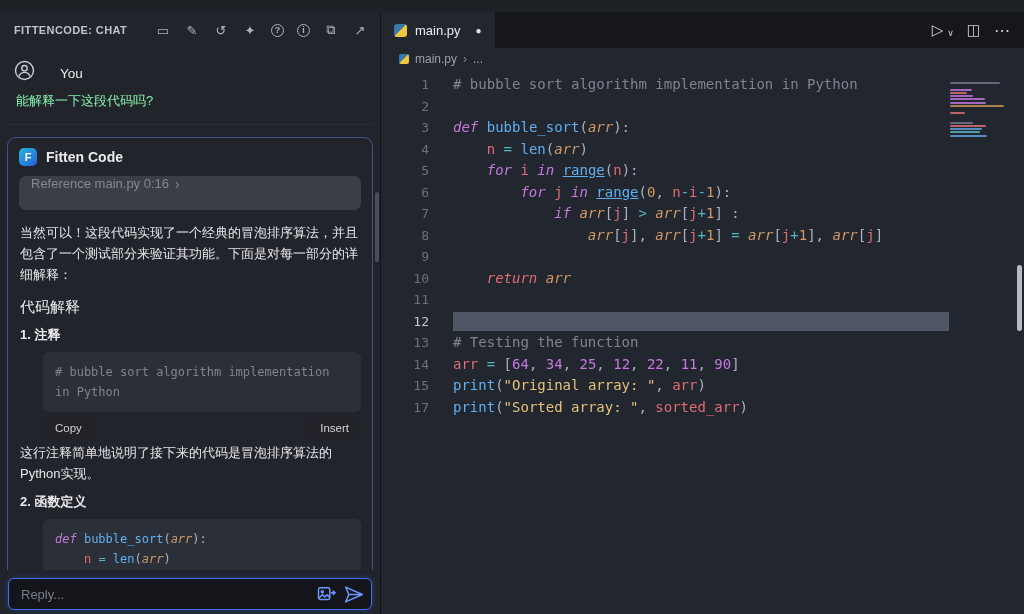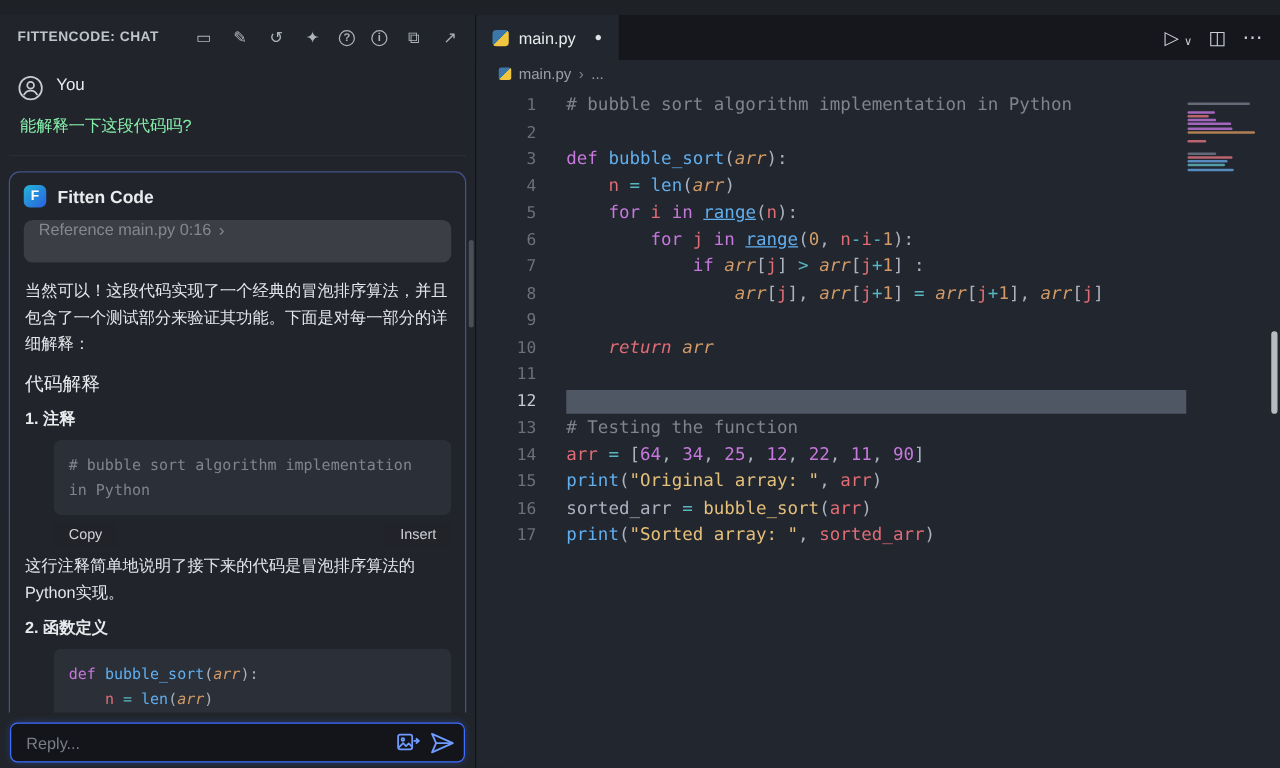--- a/index.html
+++ b/index.html
@@ -22,21 +22,21 @@
   .sb-title { flex:1; font-size:11px; font-weight:700; letter-spacing:.4px; color:#bfc3ca; }
   .sb-icons { display:flex; align-items:center; gap:13px; color:#aeb2ba; }
   .sb-icon { width:16px; height:16px; display:flex; align-items:center; justify-content:center;
              font-size:13px; cursor:pointer; color:#aeb2ba; }
   .sb-icon.circled { width:13px; height:13px; border:1px solid #aeb2ba; border-radius:50%;
                      font-size:9px; font-weight:700; }
 
   .chat-scroll { flex:1; overflow:hidden; padding:0 7px; position:relative; }
 
   .user-msg { padding:12px 7px 14px; border-bottom:1px solid #2b2e35; }
-  .user-head { display:flex; align-items:flex-start; gap:10px; }
+  .user-head { display:flex; align-items:flex-end; gap:25px; }
   .avatar { width:21px; height:21px; flex:none; }
   .user-name { font-size:13.5px; color:#e8eaed; }
   .user-text { margin:11px 2px 0; font-size:13px; color:#86efac; }
 
   .assistant {
     margin-top:12px; border:1px solid rgba(108,140,255,.45);
     border-radius:9px; padding:10px 11px 14px;
   }
   .as-head { display:flex; align-items:center; gap:9px; margin-bottom:10px; }
   .fitten-logo { width:18px; height:18px; border-radius:5px; flex:none;
@@ -97,21 +97,21 @@
     line-height:21.5px; color:#abb2bf; }
   .code-row { display:flex; height:21.5px; position:relative; white-space:pre; }
   .ln { width:48px; min-width:48px; text-align:right; color:#6b717a; font-size:13px; z-index:1; }
   .lc { padding-left:24px; position:relative; z-index:1; }
   .code-row.active .ln { color:#c6cbd3; }
   .line-highlight { position:absolute; left:72px; width:496px; top:1px; bottom:1px;
     background:#4f5664; z-index:0; }
 
   
   .c-com  { color:#7f848e; }
-  .c-kw   { color:#c678dd; }
+  .c-kw   { color:#c678dd; font-style:italic; }
   .c-ret  { color:#e06c75; font-style:italic; }
   .c-fn   { color:#61afef; }
   .c-fnu  { color:#61afef; text-decoration:underline; }
   .c-fny  { color:#e5c07b; }
   .c-var  { color:#e06c75; }
   .c-param{ color:#d19a66; font-style:italic; }
   .c-num  { color:#d19a66; }
   .c-nump { color:#c678dd; }
   .c-str  { color:#e5c07b; }
   .c-op   { color:#56b6c2; }
@@ -249,21 +249,20 @@
           <div class="code-row" data-name="code-line"><span class="ln" data-name="line-number">6</span><span class="lc" data-name="code-line-text"><span>        </span><span class="c-kw">for</span><span> </span><span class="c-var">j</span><span> </span><span class="c-kw">in</span><span> </span><span class="c-fnu">range</span><span>(</span><span class="c-num">0</span><span>, </span><span class="c-var">n</span><span class="c-op">-</span><span class="c-var">i</span><span class="c-op">-</span><span class="c-num">1</span><span>):</span></span></div>
           <div class="code-row" data-name="code-line"><span class="ln" data-name="line-number">7</span><span class="lc" data-name="code-line-text"><span>            </span><span class="c-kw">if</span><span> </span><span class="c-param">arr</span><span>[</span><span class="c-var">j</span><span>] </span><span class="c-op">&gt;</span><span> </span><span class="c-param">arr</span><span>[</span><span class="c-var">j</span><span class="c-op">+</span><span class="c-num">1</span><span>]</span><span> :</span></span></div>
           <div class="code-row" data-name="code-line"><span class="ln" data-name="line-number">8</span><span class="lc" data-name="code-line-text"><span>                </span><span class="c-param">arr</span><span>[</span><span class="c-var">j</span><span>], </span><span class="c-param">arr</span><span>[</span><span class="c-var">j</span><span class="c-op">+</span><span class="c-num">1</span><span>] </span><span class="c-op">=</span><span> </span><span class="c-param">arr</span><span>[</span><span class="c-var">j</span><span class="c-op">+</span><span class="c-num">1</span><span>], </span><span class="c-param">arr</span><span>[</span><span class="c-var">j</span><span>]</span></span></div>
           <div class="code-row" data-name="code-line"><span class="ln" data-name="line-number">9</span><span class="lc" data-name="code-line-text"></span></div>
           <div class="code-row" data-name="code-line"><span class="ln" data-name="line-number">10</span><span class="lc" data-name="code-line-text"><span>    </span><span class="c-ret">return</span><span> </span><span class="c-param">arr</span></span></div>
           <div class="code-row" data-name="code-line"><span class="ln" data-name="line-number">11</span><span class="lc" data-name="code-line-text"></span></div>
           <div class="code-row active" data-name="code-line"><div class="line-highlight" data-name="active-line-highlight"></div><span class="ln" data-name="line-number">12</span><span class="lc" data-name="code-line-text"></span></div>
           <div class="code-row" data-name="code-line"><span class="ln" data-name="line-number">13</span><span class="lc" data-name="code-line-text"><span class="c-com"># Testing the function</span></span></div>
           <div class="code-row" data-name="code-line"><span class="ln" data-name="line-number">14</span><span class="lc" data-name="code-line-text"><span class="c-var">arr</span><span> </span><span class="c-op">=</span><span> </span><span>[</span><span class="c-nump">64</span><span>, </span><span class="c-nump">34</span><span>, </span><span class="c-nump">25</span><span>, </span><span class="c-nump">12</span><span>, </span><span class="c-nump">22</span><span>, </span><span class="c-nump">11</span><span>, </span><span class="c-nump">90</span><span>]</span></span></div>
           <div class="code-row" data-name="code-line"><span class="ln" data-name="line-number">15</span><span class="lc" data-name="code-line-text"><span class="c-fn">print</span><span>(</span><span class="c-str">"Original array: "</span><span>, </span><span class="c-var">arr</span><span>)</span></span></div>
-          <div class="code-row" data-name="code-line"><span class="ln" data-name="line-number">16</span><span class="lc" data-name="code-line-text"><span>sorted_arr</span><span> </span><span class="c-op">=</span><span> </span><span class="c-fny">bubble_sort</span><span>(</span><span class="c-var">arr</span><span>)</span></span></div>
           <div class="code-row" data-name="code-line"><span class="ln" data-name="line-number">17</span><span class="lc" data-name="code-line-text"><span class="c-fn">print</span><span>(</span><span class="c-str">"Sorted array: "</span><span>, </span><span class="c-var">sorted_arr</span><span>)</span></span></div>
         </div>
       <div class="minimap" id="minimap" data-name="minimap">
           <div class="mm-bar" data-name="minimap-line" style="width: 50px; background: rgb(111, 118, 130);"></div>
           <div class="mm-bar" data-name="minimap-line" style="width: 0px;"></div>
           <div class="mm-bar" data-name="minimap-line" style="width: 22px; background: rgb(184, 115, 214);"></div>
           <div class="mm-bar" data-name="minimap-line" style="width: 17px; background: rgb(211, 112, 122);"></div>
           <div class="mm-bar" data-name="minimap-line" style="width: 23px; background: rgb(184, 115, 214);"></div>
           <div class="mm-bar" data-name="minimap-line" style="width: 35px; background: rgb(184, 115, 214);"></div>
           <div class="mm-bar" data-name="minimap-line" style="width: 36px; background: rgb(184, 115, 214);"></div>

